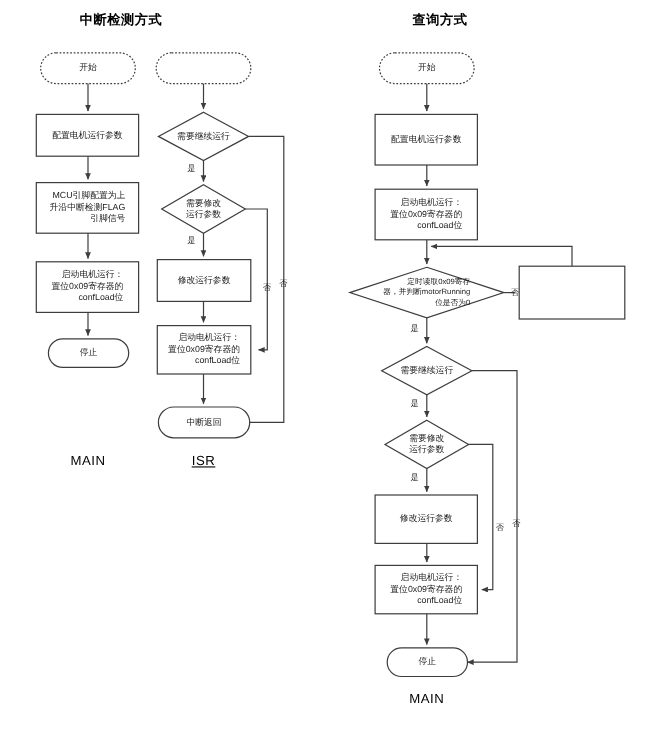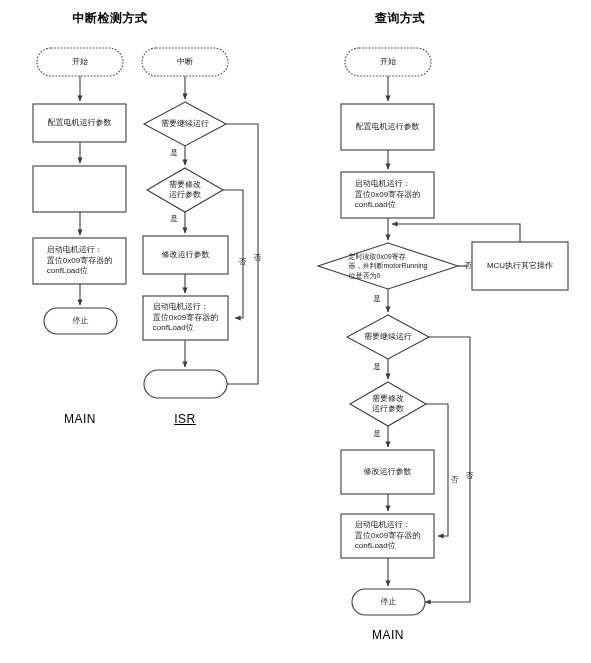--- a/index.html
+++ b/index.html
@@ -22,21 +22,21 @@
     left: 0;
     top: 0;
     width: 591px;
     height: 663px;
   }
   .node-label {
     position: absolute;
     display: flex;
     align-items: center;
     justify-content: center;
-    text-align: left;
+    text-align: right;
     color: #1a1a1a;
     font-size: 8px;
     line-height: 10.5px;
     pointer-events: none;
     white-space: pre-line;
   }
   .title {
     position: absolute;
     text-align: center;
     font-size: 12px;
@@ -156,48 +156,50 @@
 
   <div class="title" style="left:340px; top:10px; width:120px;">查询方式</div>
   <div class="title" style="left:50px; top:10px; width:120px;">中断检测方式</div>
 
   <div class="lane-label" style="left:40px; top:412px; width:80px;">MAIN</div>
   <div class="lane-label" style="left:145px; top:412px; width:80px;text-decoration:underline;">ISR</div>
   <div class="lane-label" style="left:348px; top:628px; width:80px;">MAIN</div>
 
   <div class="node-label" style="left:37px; top:48px; width:86px; height:28px;">开始</div>
   <div class="node-label" style="left:33px; top:104px; width:93px; height:38px;">配置电机运行参数</div>
+  <div class="node-label" style="left:33px; top:166px; width:93px; height:46px;">MCU引脚配置为上
+升沿中断检测FLAG
+引脚信号</div>
   <div class="node-label" style="left:33px; top:238px; width:93px; height:46px;">启动电机运行：
 置位0x09寄存器的
 confLoad位</div>
   <div class="node-label" style="left:44px; top:308px; width:73px; height:26px;">停止</div>
 
-  <div class="node-label" style="left:142px; top:48px; width:86px; height:28px;">中断</div>
   <div class="node-label" style="left:145px; top:112px; width:80px; height:24px;">需要继续运行</div>
   <div class="node-label" style="left:150px; top:178px; width:70px; height:24px;">需要修改
 运行参数</div>
   <div class="node-label" style="left:143px; top:236px; width:85px; height:38px;">修改运行参数</div>
   <div class="node-label" style="left:143px; top:296px; width:85px; height:44px;">启动电机运行：
 置位0x09寄存器的
 confLoad位</div>
+  <div class="node-label" style="left:144px; top:370px; width:83px; height:28px;">中断返回</div>
 
   <div class="edge-label" style="left:167px; top:148px; width:14px;">是</div>
   <div class="edge-label vert" style="left:252px; top:248px;">否</div>
   <div class="edge-label" style="left:167px; top:214px; width:14px;">是</div>
   <div class="edge-label vert" style="left:237px; top:252px;">否</div>
 
   <div class="node-label" style="left:345px; top:48px; width:86px; height:28px;">开始</div>
   <div class="node-label" style="left:341px; top:104px; width:93px; height:46px;">配置电机运行参数</div>
   <div class="node-label" style="left:341px; top:172px; width:93px; height:46px;">启动电机运行：
 置位0x09寄存器的
 confLoad位</div>
   <div class="node-label" style="left:326px; top:249px; width:124px; height:34px; font-size:7px; line-height:9.5px;">定时读取0x09寄存
 器，并判断motorRunning
 位是否为0</div>
-  <div class="node-label" style="left:472px; top:242px; width:96px; height:48px;">MCU执行其它操作</div>
   <div class="node-label" style="left:348px; top:325px; width:80px; height:24px;">需要继续运行</div>
   <div class="node-label" style="left:353px; top:392px; width:70px; height:24px;">需要修改
 运行参数</div>
   <div class="node-label" style="left:341px; top:450px; width:93px; height:44px;">修改运行参数</div>
   <div class="node-label" style="left:341px; top:514px; width:93px; height:44px;">启动电机运行：
 置位0x09寄存器的
 confLoad位</div>
   <div class="node-label" style="left:352px; top:589px; width:73px; height:26px;">停止</div>
 
   <div class="edge-label" style="left:462px; top:261px; width:12px;">否</div>

